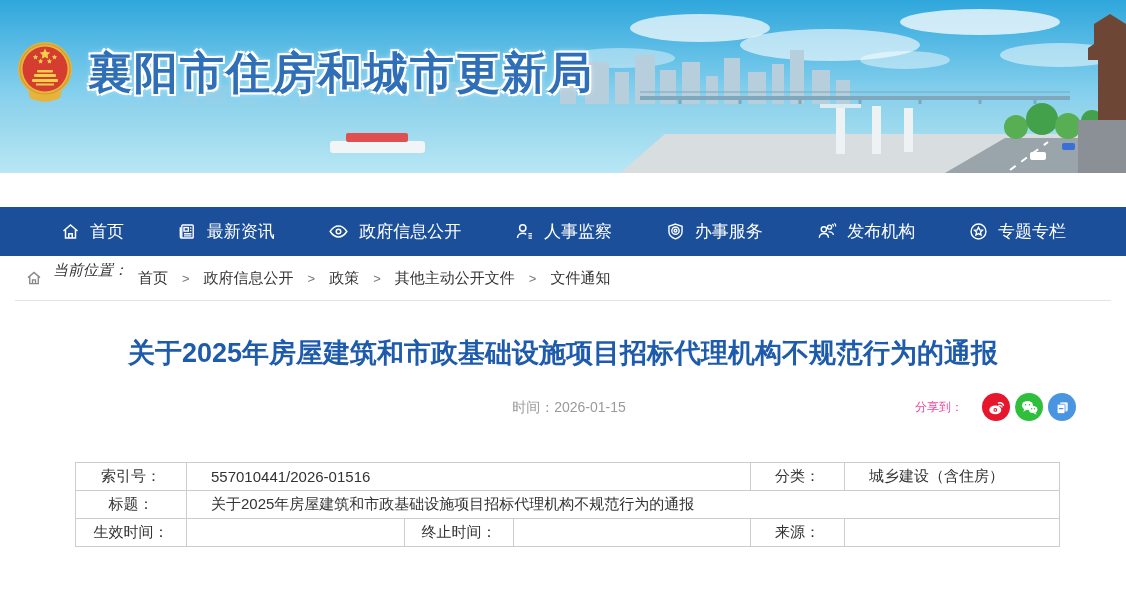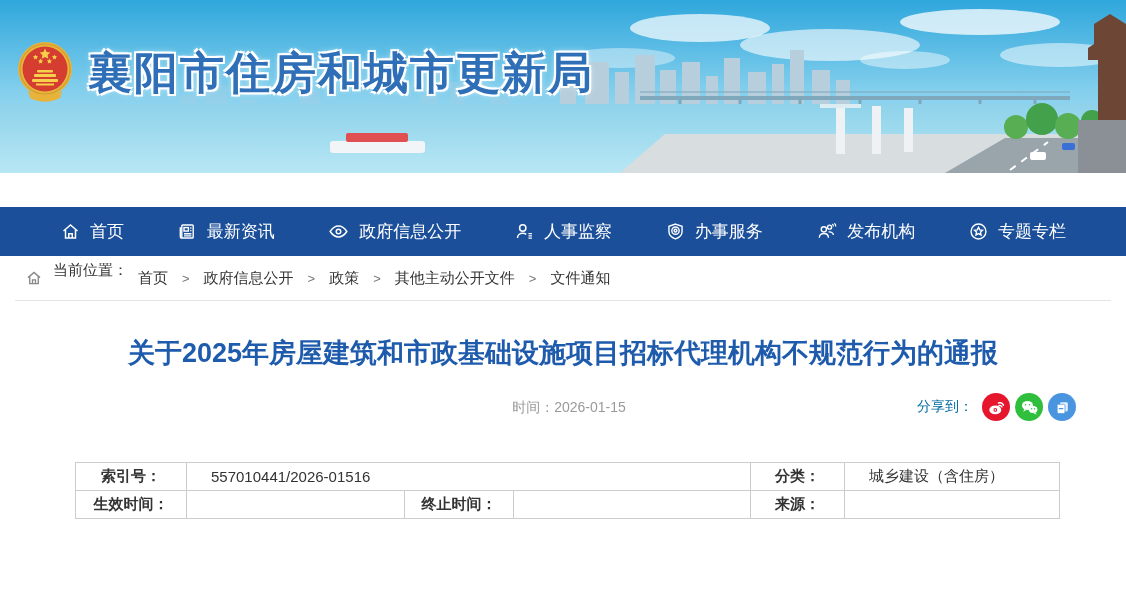--- a/index.html
+++ b/index.html
@@ -20,38 +20,38 @@
   .nav { height:49px; background:#1b4f9a; display:flex; align-items:center;
          justify-content:space-between; padding:0 60px; }
   .nav-item { display:flex; align-items:center; gap:9px; color:#fff; font-size:17px; cursor:pointer; white-space:nowrap; }
   .nav-item svg { display:block; }
 
   
   .breadcrumb { margin:0 15px; height:45px; border-bottom:1px solid #e4e4e4;
                 display:flex; align-items:center; padding:0 10px; font-size:15px; color:#333; }
   .breadcrumb .crumb { color:#333; cursor:pointer; }
   .breadcrumb .sep { color:#777; margin:0 14px; font-size:13px; }
-  .breadcrumb .bc-label { margin:0 10px 16px 10px; }
+  .breadcrumb .bc-label { margin:0 10px 16px 10px;font-style:italic; }
 
   
   .article-title { margin:34px 60px 0; text-align:center; font-size:27px; font-weight:bold; color:#1e5bac; }
   .meta-row { position:relative; height:30px; margin-top:21px; }
   .meta-time { position:absolute; left:12px; right:0; text-align:center; font-size:14px; color:#9a9a9a; line-height:30px; }
   .share-group { position:absolute; right:50px; top:1px; display:flex; align-items:center; }
-  .share-label { color:#0369a1; font-size:14px; margin-right:4px; }
+  .share-label { color:#ec4899; font-size:12px; margin-right:14px; }
   .share-btn { width:28px; height:28px; border-radius:50%; margin-left:5px; cursor:pointer;
                display:flex; align-items:center; justify-content:center; }
   .share-weibo { background:#e6162d; }
   .share-wechat { background:#2fbf3d; }
   .share-copy { background:#4a95e0; }
 
   
   .info-table { margin:40px 0 0 75px; width:984px; border-collapse:collapse; table-layout:fixed; }
   .info-table th, .info-table td { border:1px solid #ccc; height:28px; font-size:15px; color:#333; overflow:hidden; white-space:nowrap; }
-  .info-table th { font-weight:bold; text-align:center; padding:0 4px; }
+  .info-table th { font-weight:normal; text-align:center; padding:0 4px; }
   .info-table td { padding:0 24px; font-weight:normal; text-align:left; }
 </style>
 </head>
 <body>
 
 <div class="banner">
   <svg class="banner-bg" viewBox="0 0 1126 173" preserveAspectRatio="none">
     <defs>
       <linearGradient id="sky" x1="0" y1="0" x2="0" y2="1">
         <stop offset="0" stop-color="#2fa7dc"></stop>
@@ -288,20 +288,24 @@
       <col style="width:215px">
   </colgroup>
   <tbody>
     <tr>
       <th>索引号：</th>
       <td colspan="3">557010441/2026-01516</td>
       <th>分类：</th>
       <td>城乡建设（含住房）</td>
     </tr>
     <tr>
+      <th>标题：</th>
+      <td colspan="5">关于2025年房屋建筑和市政基础设施项目招标代理机构不规范行为的通报</td>
+    </tr>
+    <tr>
       <th>生效时间：</th>
       <td></td>
       <th>终止时间：</th>
       <td></td>
       <th>来源：</th>
       <td></td>
     </tr>
   </tbody>
 </table>
 

